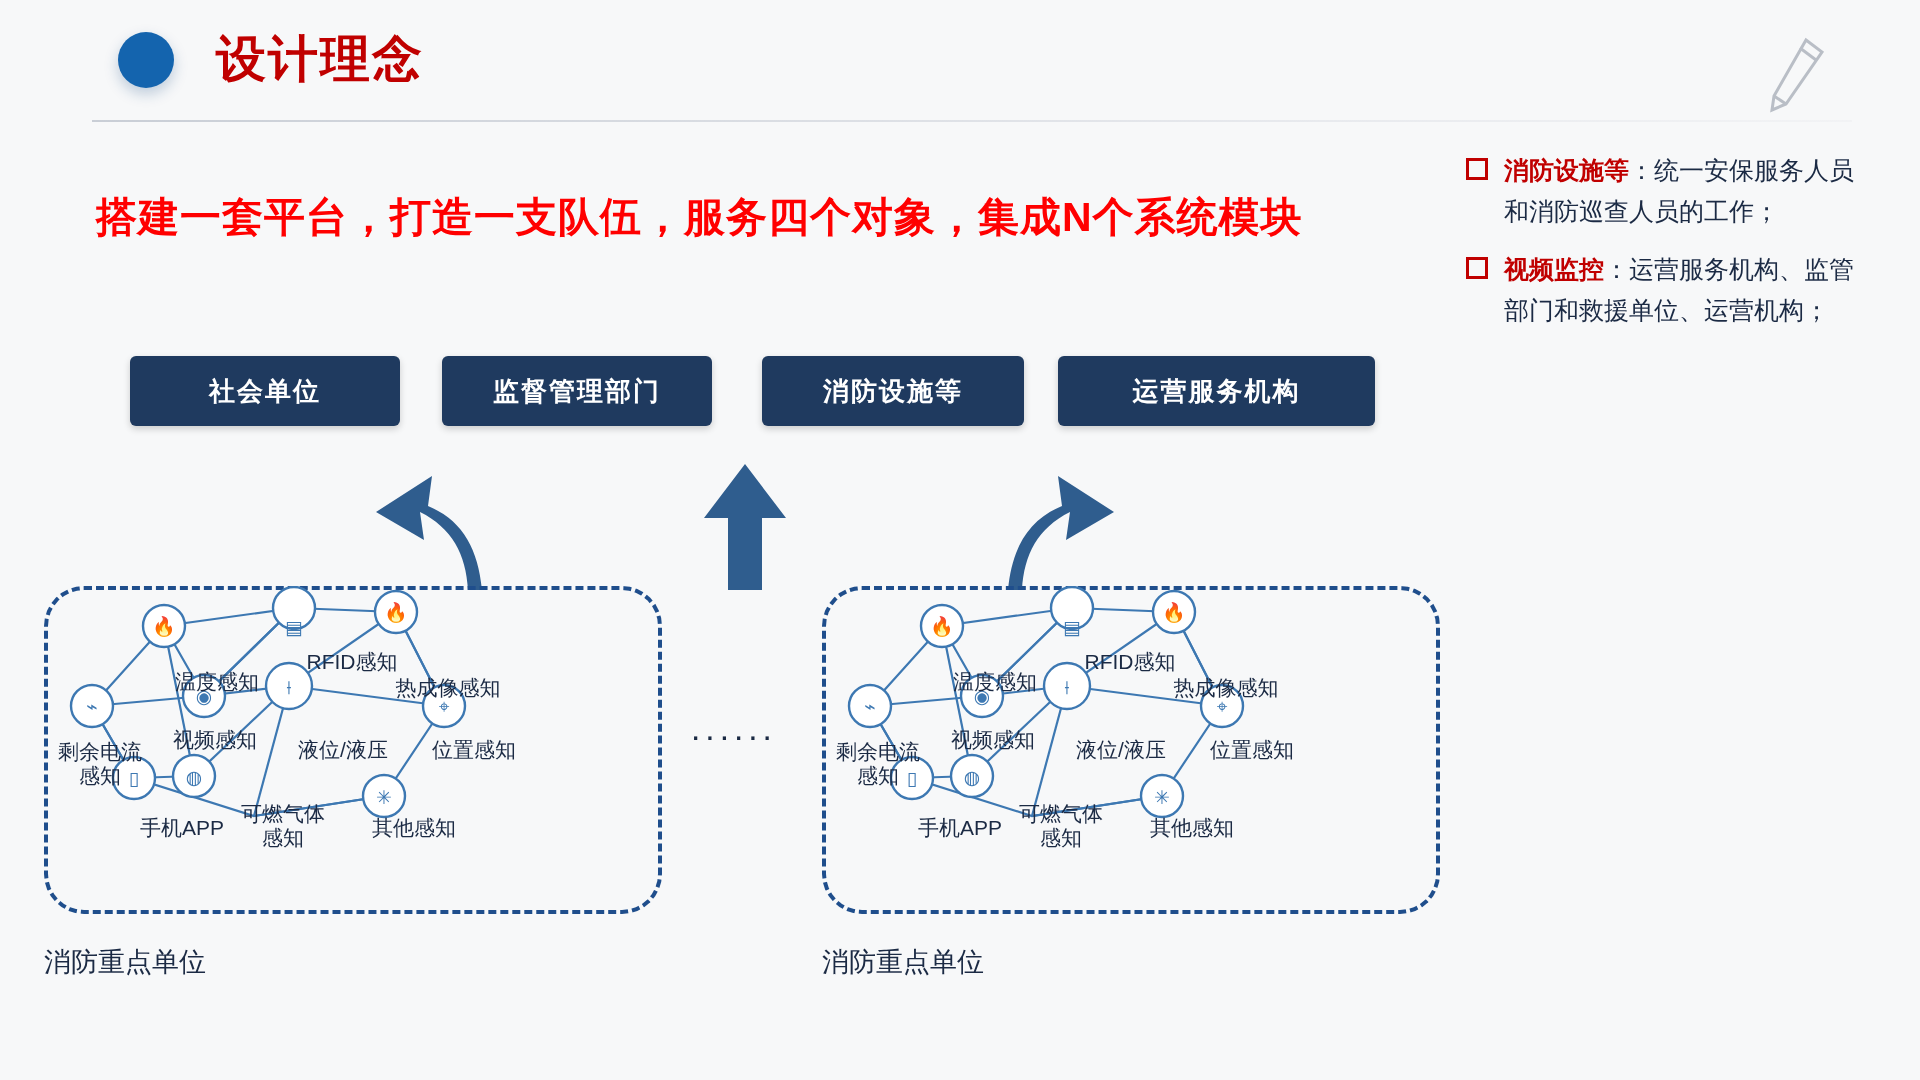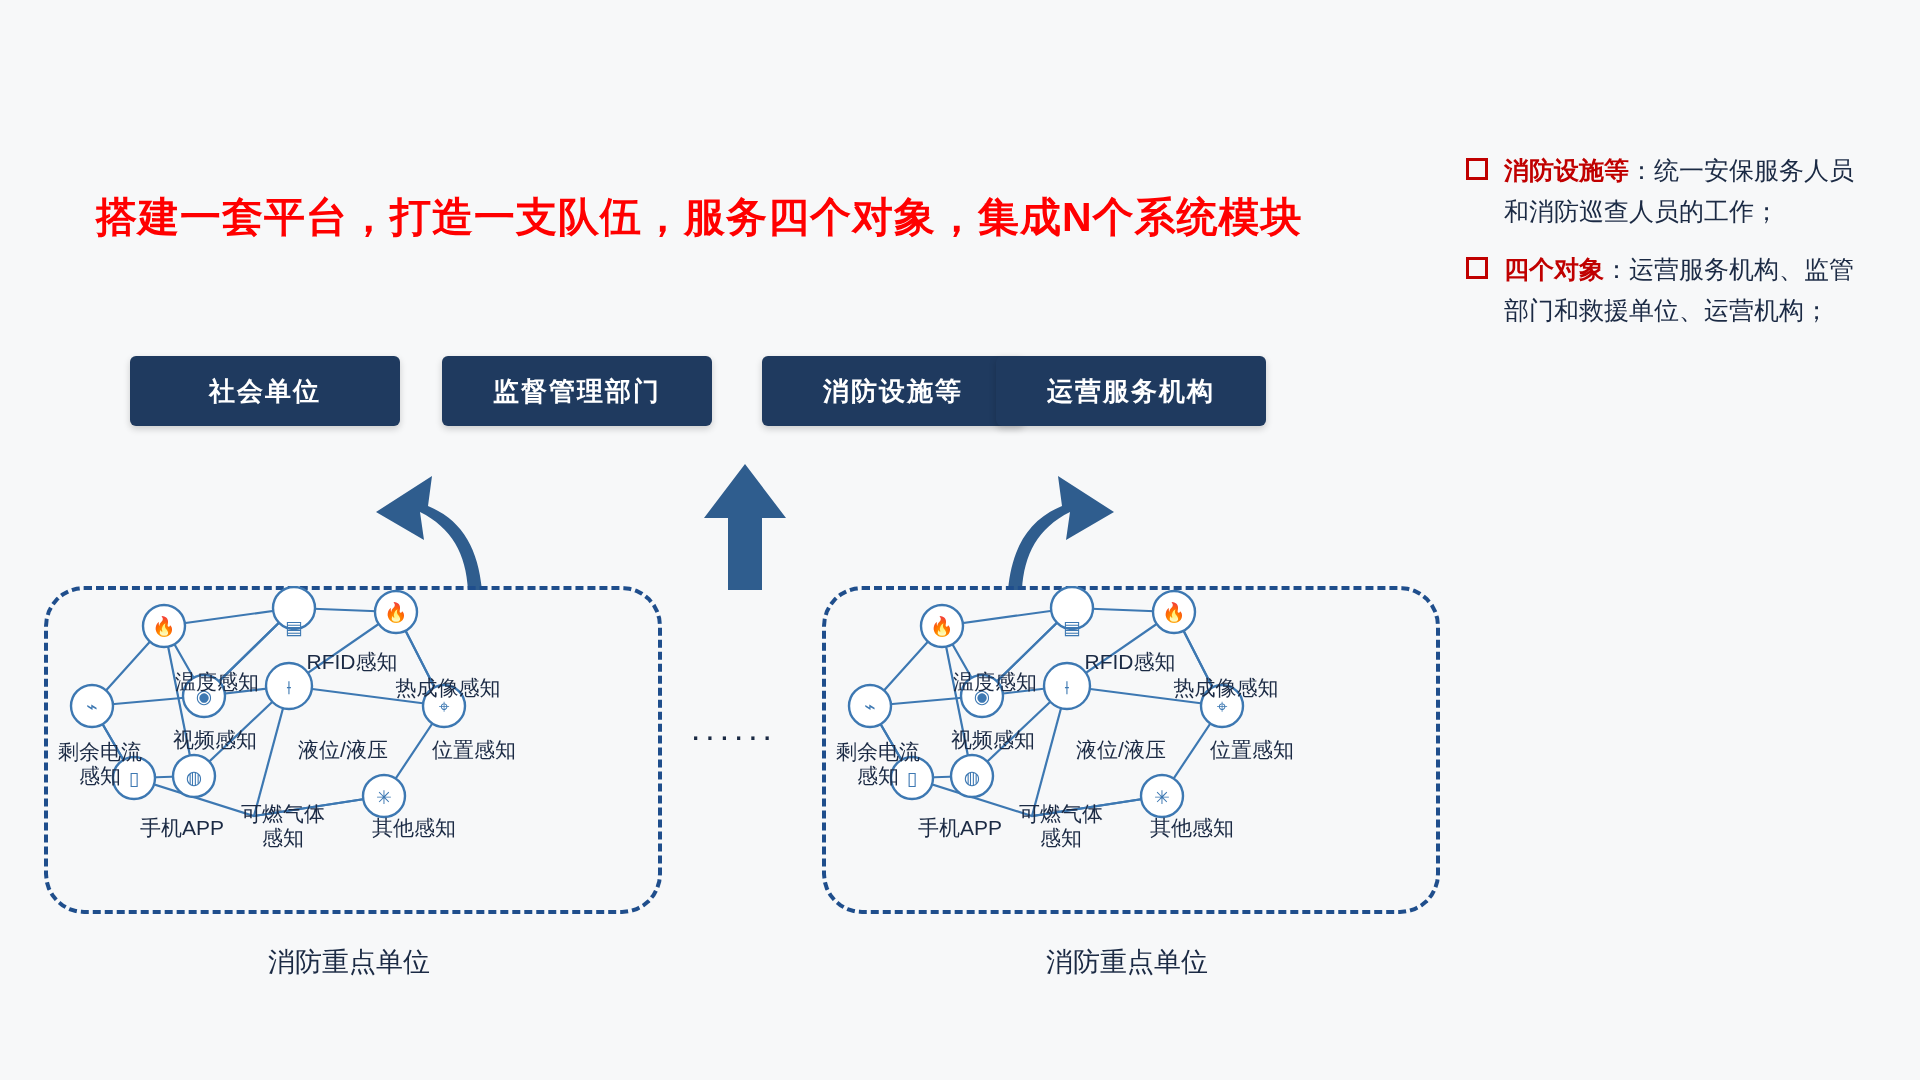--- a/index.html
+++ b/index.html
@@ -89,21 +89,21 @@
     font-weight: bold;
     display: flex;
     align-items: center;
     justify-content: center;
     letter-spacing: 2px;
     box-shadow: 0 3px 7px rgba(0,0,0,.18);
   }
   #role-0 { left: 130px;  top: 356px; width: 270px; }
   #role-1 { left: 442px;  top: 356px; width: 270px; }
   #role-2 { left: 762px;  top: 356px; width: 262px; }
-  #role-3 { left: 996px; top: 356px; width: 270px; }
+  #role-3 { left: 1058px; top: 356px; width: 317px; }
 
   
   .arrow { position: absolute; }
   #arrow-left   { left: 370px; top: 462px;  width: 120px; height: 130px; }
   #arrow-middle { left: 700px; top: 462px;  width: 90px;  height: 130px; }
   #arrow-right  { left: 1000px; top: 462px; width: 120px; height: 130px; }
 
   
   .sensor-panel {
     position: absolute;
@@ -111,21 +111,21 @@
     border-radius: 40px;
     background: transparent;
   }
   #panel-left  { left: 44px;  top: 586px; width: 610px; height: 320px; }
   #panel-right { left: 822px; top: 586px; width: 610px; height: 320px; }
 
   .panel-caption {
     position: absolute;
     font-size: 27px;
     color: #1b2a44;
-    text-align: center;
+    text-align: left;
     width: 610px;
   }
   #caption-left  { left: 44px;  top: 944px; }
   #caption-right { left: 822px; top: 944px; }
 
   .ellipsis {
     position: absolute;
     left: 690px;
     top: 716px;
     font-size: 34px;
@@ -170,20 +170,32 @@
   .bullet-text b {
     color: #c00000;
     font-weight: bold;
   }
 </style>
 </head>
 <body>
 
 <div class="slide">
 
+  <div class="header">
+    <div class="header-dot"></div>
+    <div class="header-title">设计理念</div>
+    <div class="header-rule"></div>
+    <svg class="pen-icon" viewBox="0 0 70 80">
+      <g fill="none" stroke="#b9bec6" stroke-width="3">
+        <path d="M46 4 L62 16 L26 68 L12 74 L14 60 Z"></path>
+        <path d="M14 60 L26 68"></path>
+        <path d="M40 12 L56 24"></path>
+      </g>
+    </svg>
+  </div>
 
   <div class="headline">搭建一套平台，打造一支队伍，服务四个对象，集成N个系统模块</div>
 
   <div class="role-box" id="role-0">社会单位</div>
   <div class="role-box" id="role-1">监督管理部门</div>
   <div class="role-box" id="role-2">消防设施等</div>
   <div class="role-box" id="role-3">运营服务机构</div>
 
   <svg class="arrow" id="arrow-left" viewBox="0 0 120 130">
     <path d="M112 128 C108 86 92 58 58 44 L62 14 L6 50 L54 78 L50 50 C82 66 96 92 98 128 Z" fill="#2f5d8e"></path>
@@ -312,18 +324,18 @@
   <div class="bullets">
     <div class="bullet-row">
       <span class="bullet-mark"></span>
       <div class="bullet-text">
         <b>消防设施等</b><span>：统一安保服务人员和消防巡查人员的工作；</span>
       </div>
     </div>
     <div class="bullet-row">
       <span class="bullet-mark"></span>
       <div class="bullet-text">
-        <b>四个对象</b><span>：运营服务机构、监管部门和救援单位、运营机构；</span>
+        <b>视频监控</b><span>：运营服务机构、监管部门和救援单位、运营机构；</span>
       </div>
     </div>
   </div>
 
 </div>
 
 </body></html>

